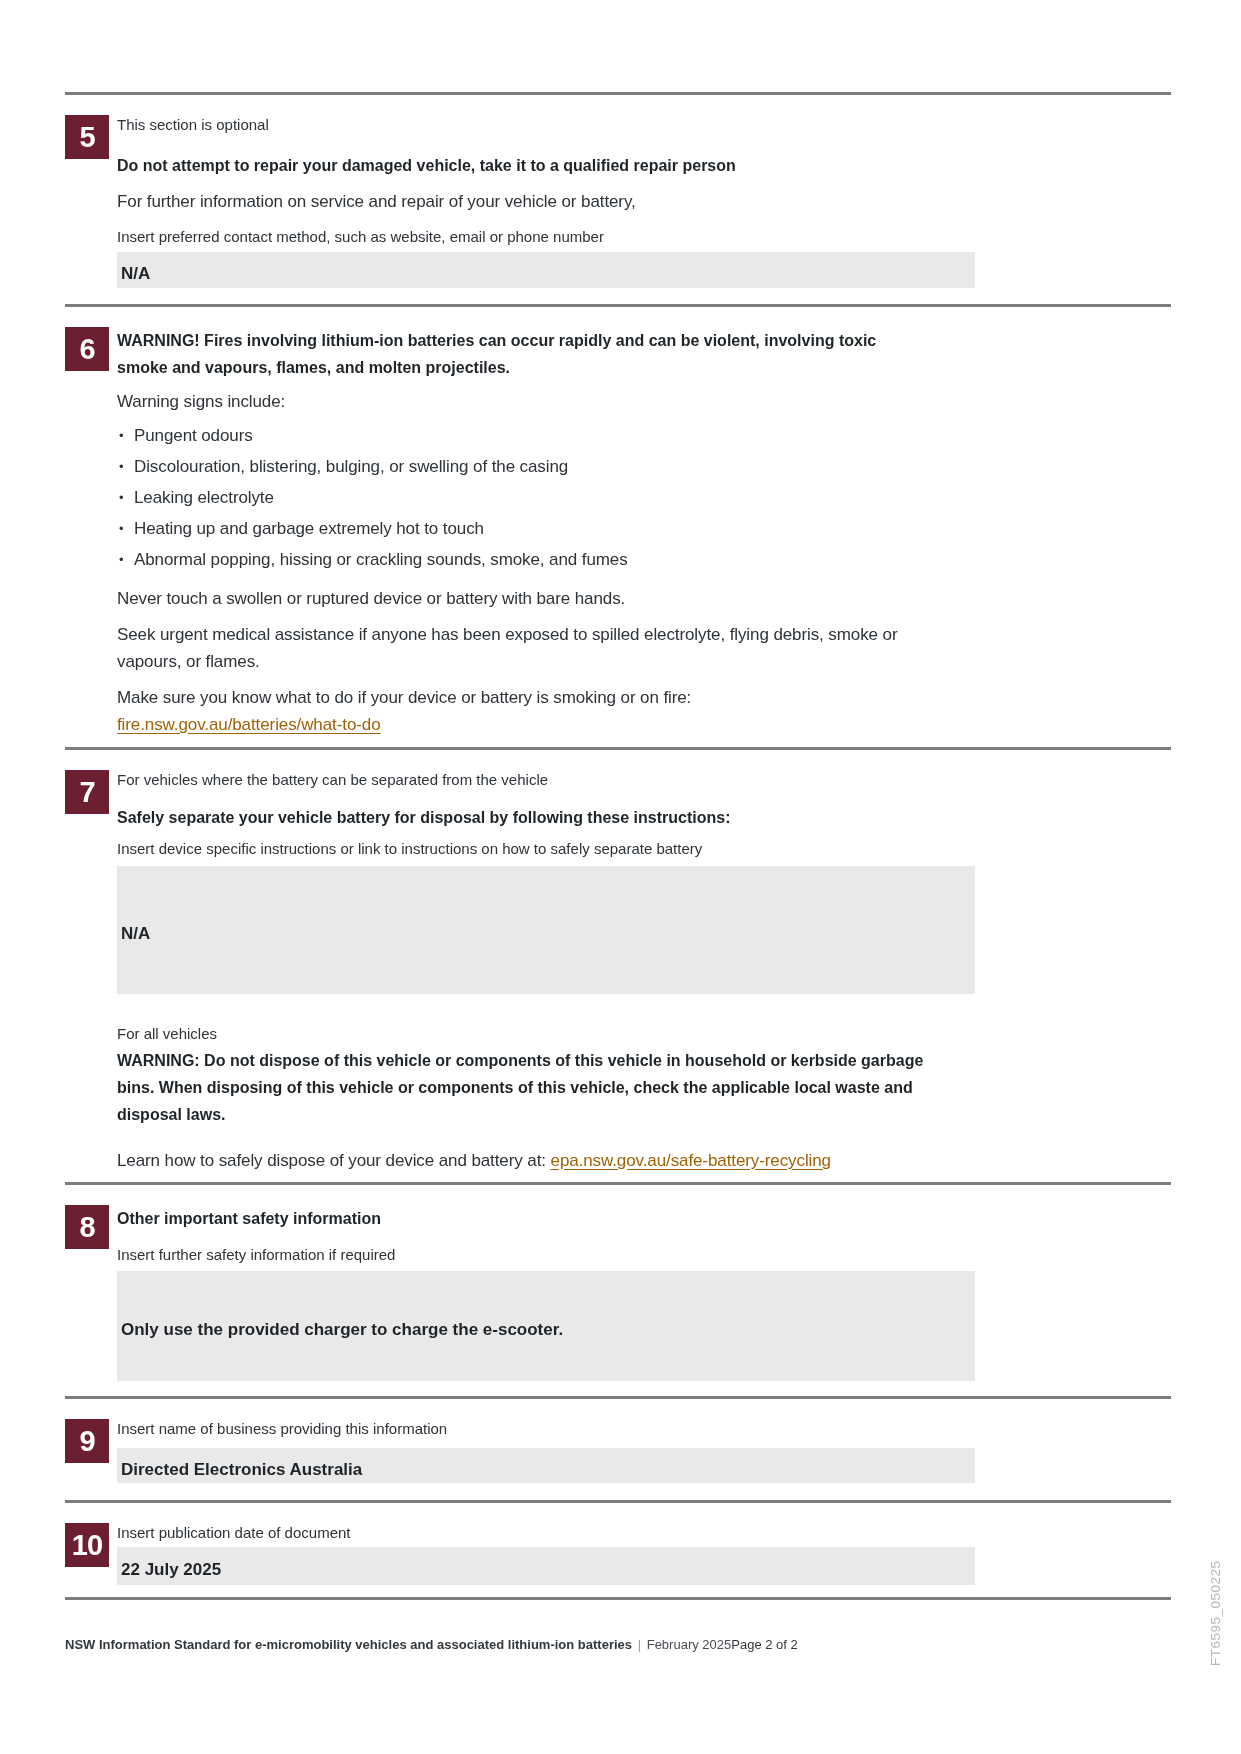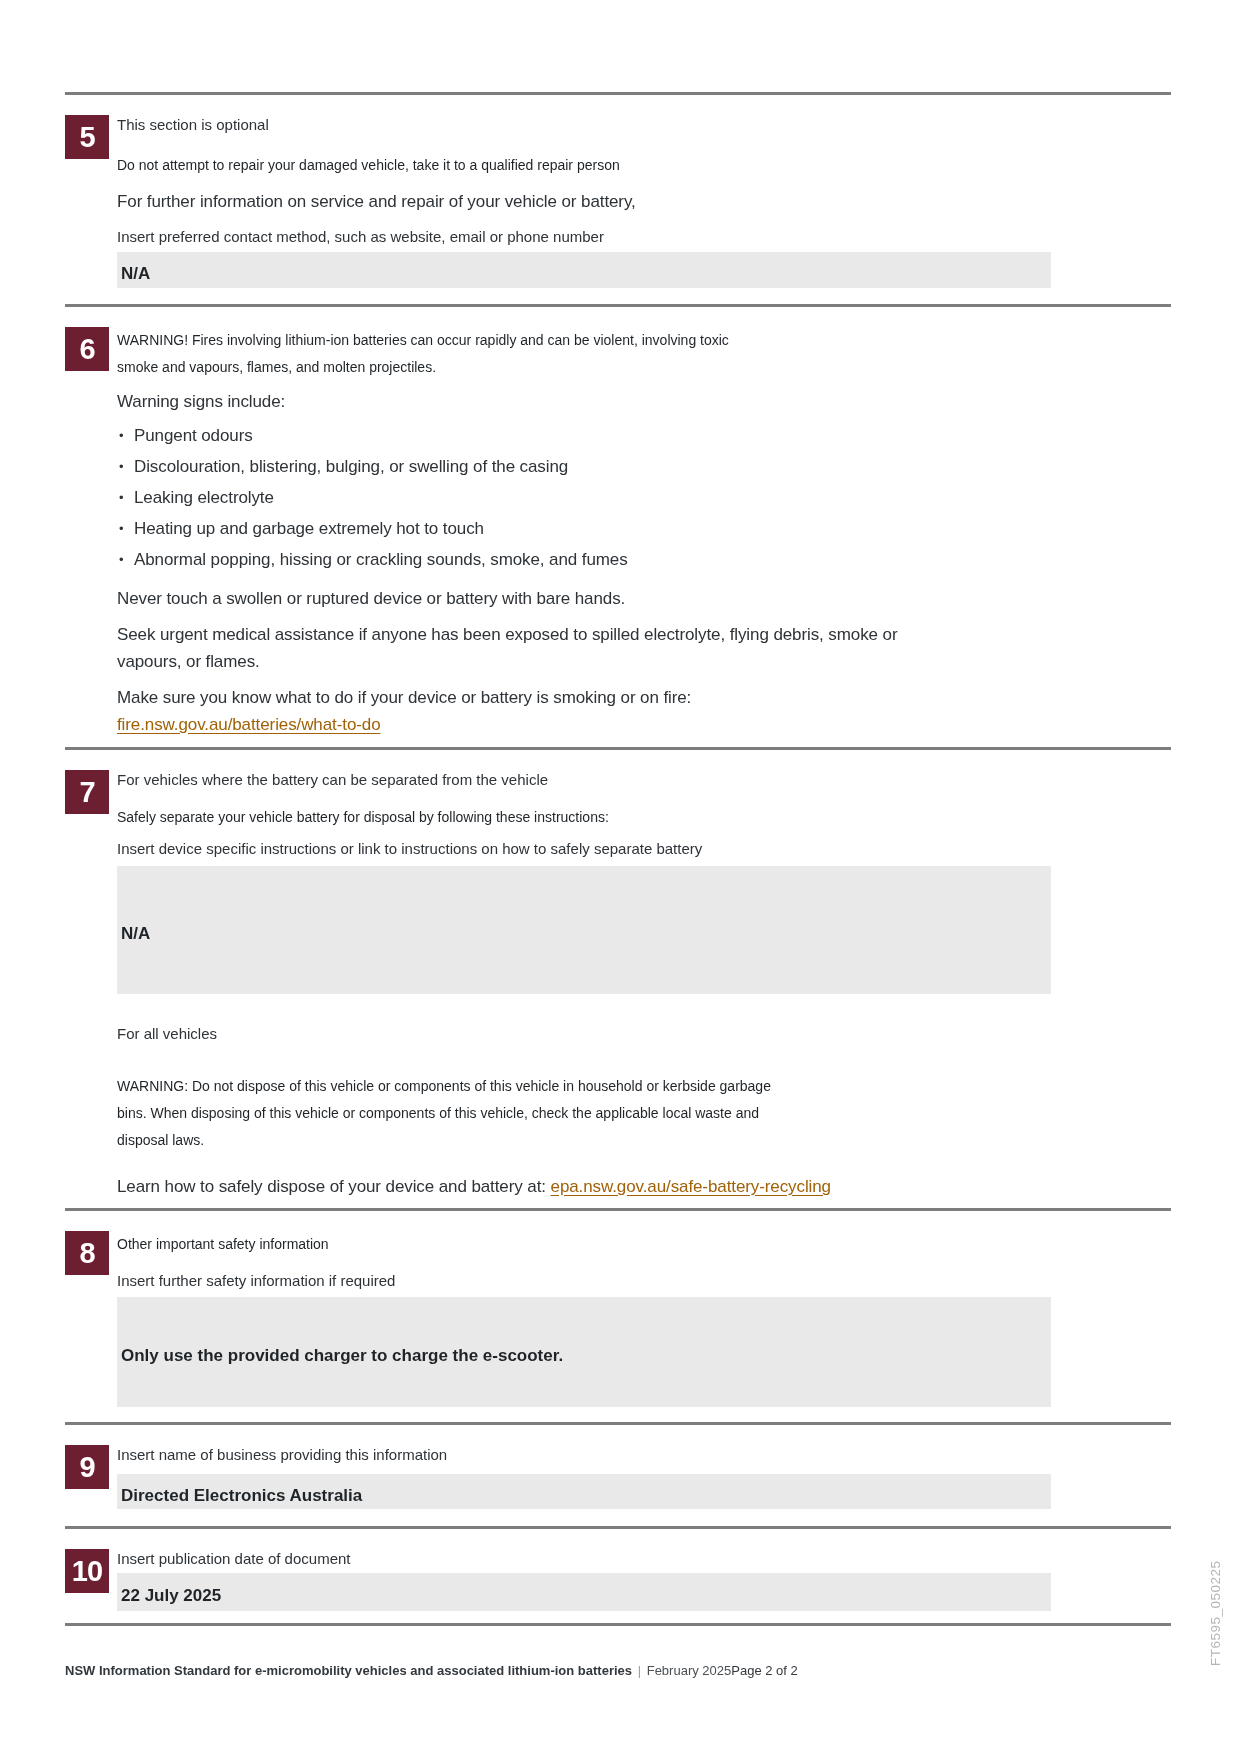--- a/index.html
+++ b/index.html
@@ -10,25 +10,25 @@
     overflow:hidden; padding:92px 70px 0 65px;
   }
   .rule { border:none; border-top:3px solid #7d7d7d; margin:0 0 20px 0; }
   section.sec { position:relative; padding-left:52px; }
   .num {
     position:absolute; left:0; top:0; width:44px; height:44px;
     background:#6c1f31; color:#ffffff; font-weight:bold; font-size:29px;
     display:flex; align-items:center; justify-content:center; letter-spacing:-1px;
   }
   .hint { font-size:15px; line-height:20px; color:#2e3338; }
-  .head { font-weight:normal; font-size:14px; line-height:27px; color:#1f2428; }
+  .head { font-weight:bold; font-size:16px; line-height:27px; color:#1f2428; }
   .body { font-size:17px; line-height:27px; color:#2e3338; letter-spacing:-0.1px; }
   .pre { white-space:pre-line; }
   .field {
-    background:#e9e9ea; width:934px; min-height:36px;
+    background:#e9e9ea; width:858px; min-height:36px;
     display:flex; align-items:center; padding:8px 10px 0 4px;
   }
   .field .val { font-weight:bold; font-size:17px; color:#1f2428; }
   .field.h128 { min-height:128px; }
   .field.h110 { min-height:110px; }
   .field.h35 { min-height:35px;text-align:right; }
   .field.h38 { min-height:38px; }
   ul.bullets { list-style:none; margin-top:7px; }
   ul.bullets li {
     position:relative; padding-left:17px; font-size:17px; line-height:27px;
@@ -47,21 +47,21 @@
   .ft-date { color:#4a4f54; }
   .ft-page { color:#33383d; }
   .side-code {
     position:absolute; right:18px; top:1548px; height:118px;
     writing-mode:vertical-rl; transform:rotate(180deg);
     font-size:13.5px; color:#b4b7ba; letter-spacing:0.5px;
   }
   
   .mt3{margin-top:19px}.mt4{margin-top:4px}.mt5{margin-top:5px}.mt6{margin-top:6px}
   .mt7{margin-top:7px}.mt8{margin-top:8px}.mt9{margin-top:9px}.mt12{margin-top:12px}
-  .mt13{margin-top:13px}.mt14{margin-top:14px}.mt15{margin-top:29px}.mt17{margin-top:17px}
+  .mt13{margin-top:13px}.mt14{margin-top:14px}.mt15{margin-top:3px}.mt17{margin-top:17px}
   .mt30{margin-top:30px}
   .mb8{margin-bottom:8px}.mb9{margin-bottom:9px}.mb12{margin-bottom:12px}
   .mb15{margin-bottom:15px}.mb16{margin-bottom:16px}.mb17{margin-bottom:17px}
 </style>
 </head>
 <body>
 
 <div class="page">
 
   <hr class="rule">

